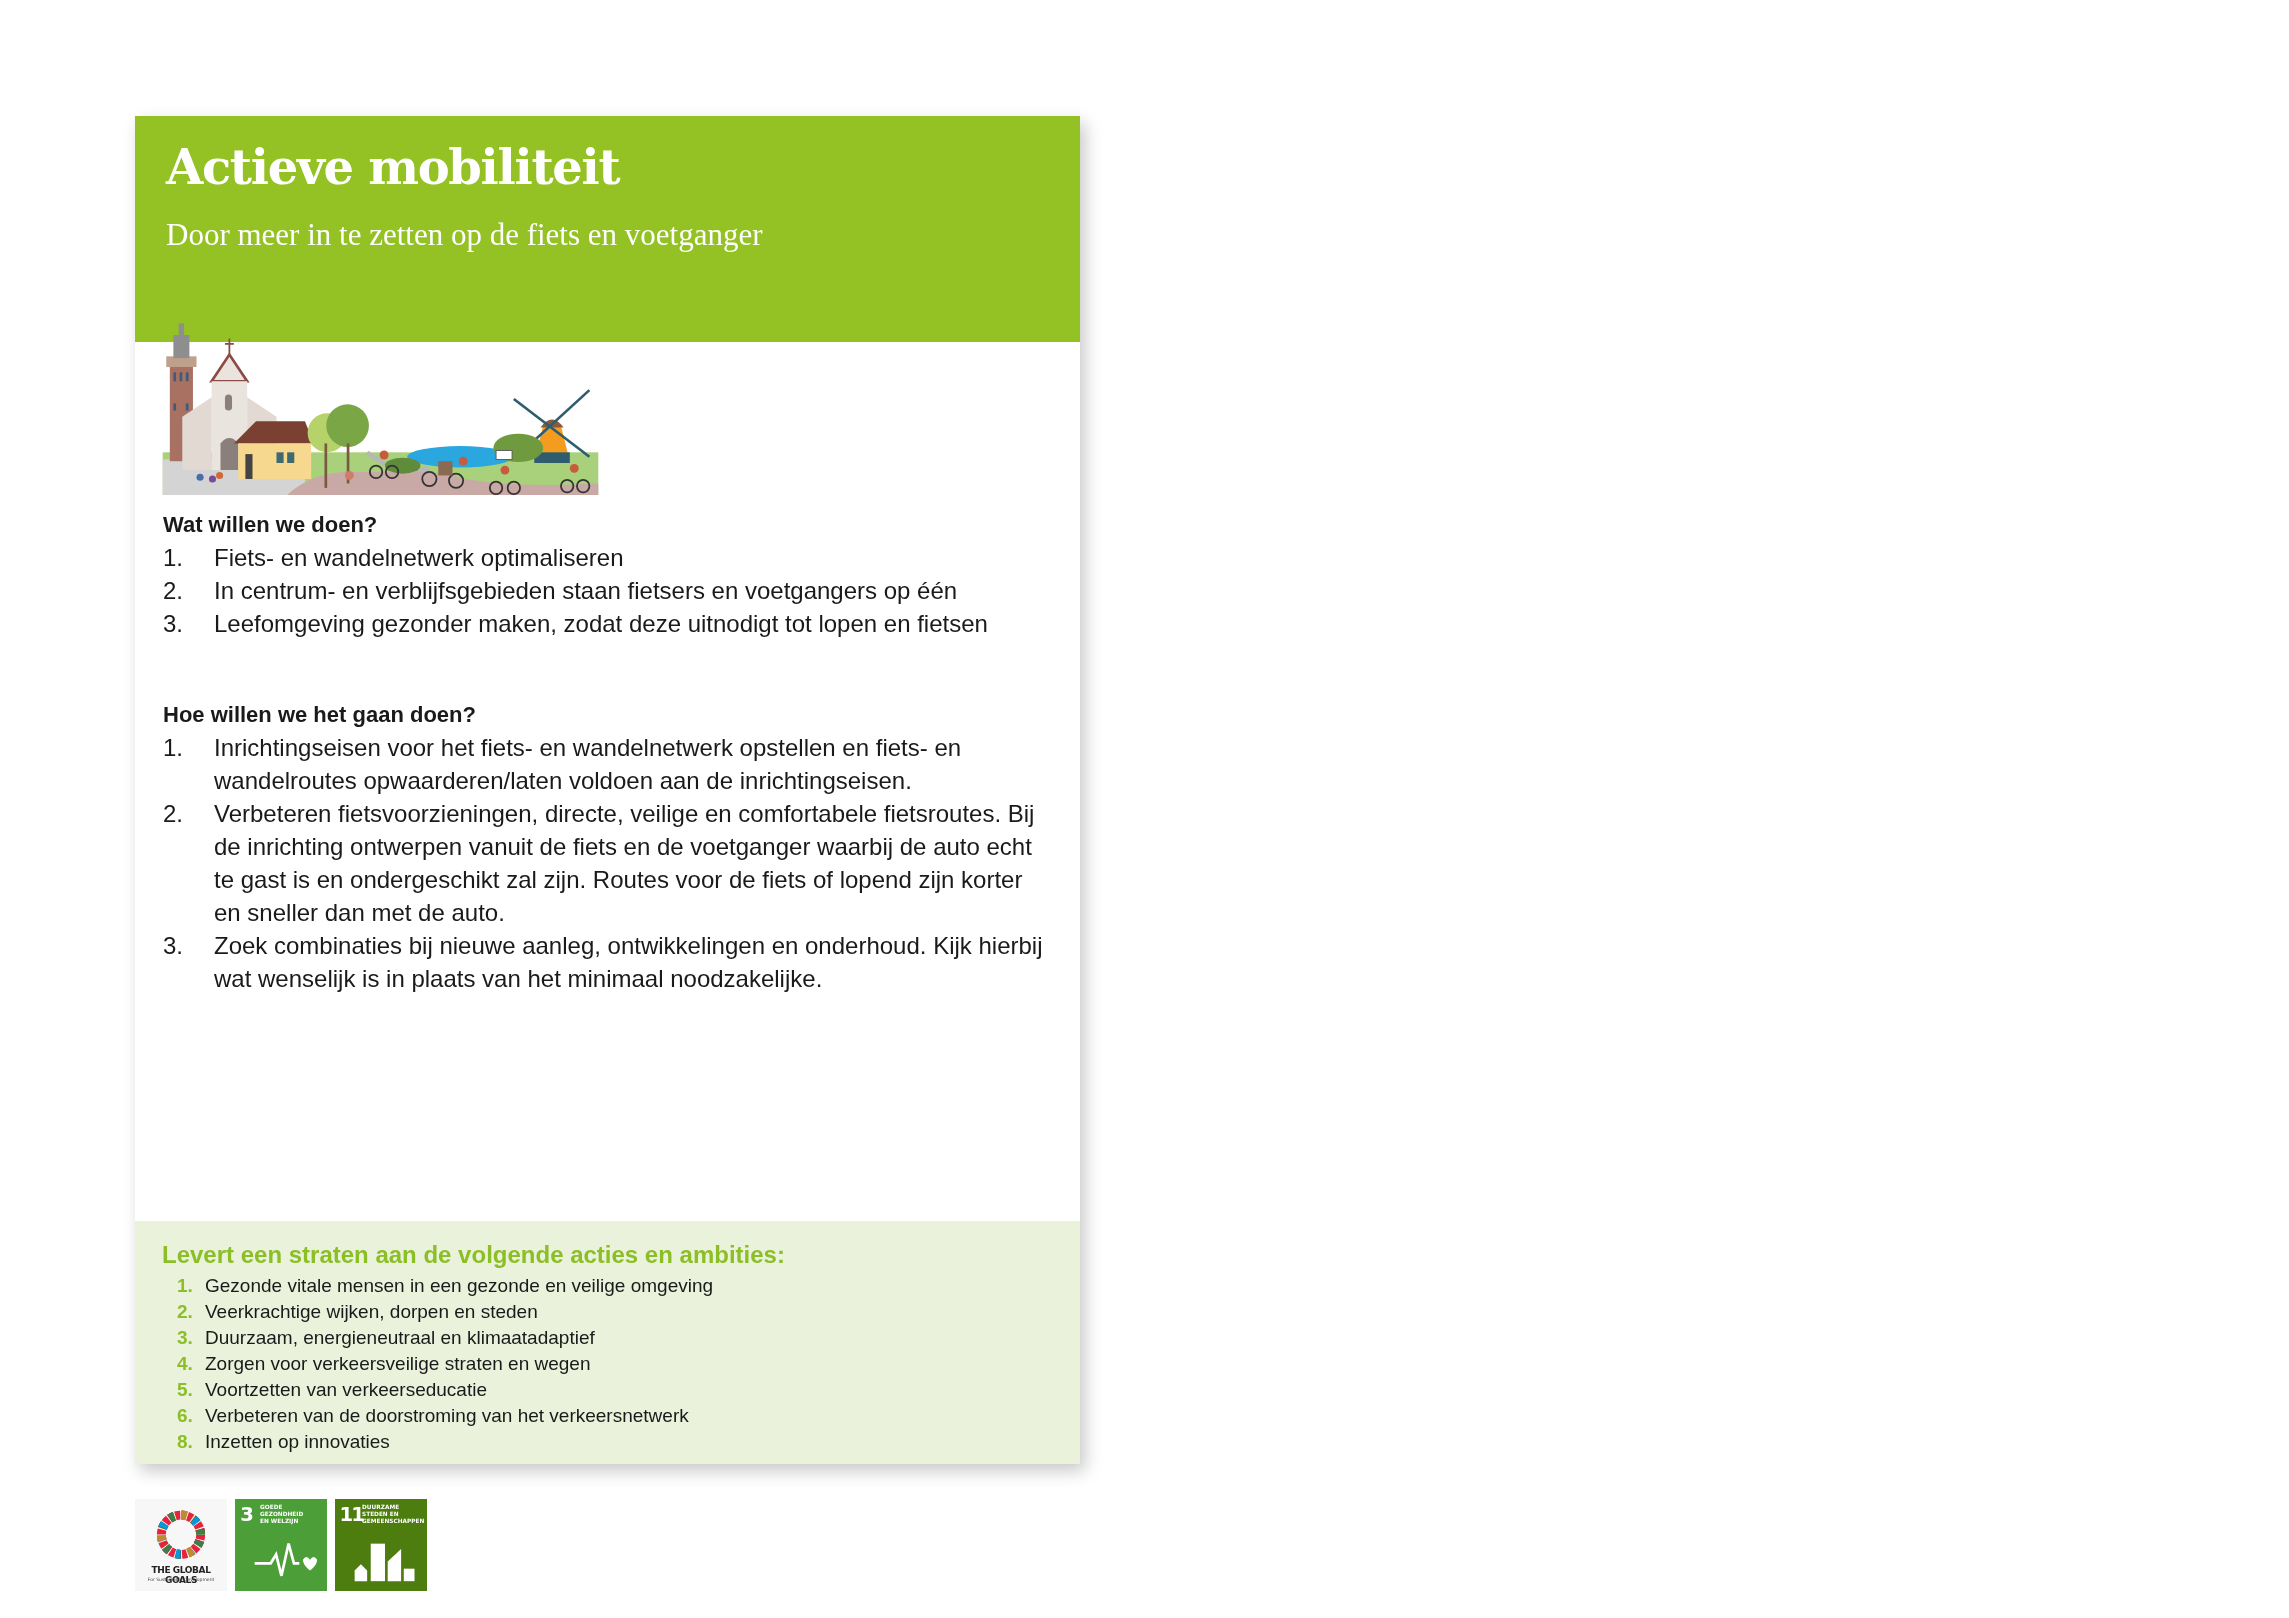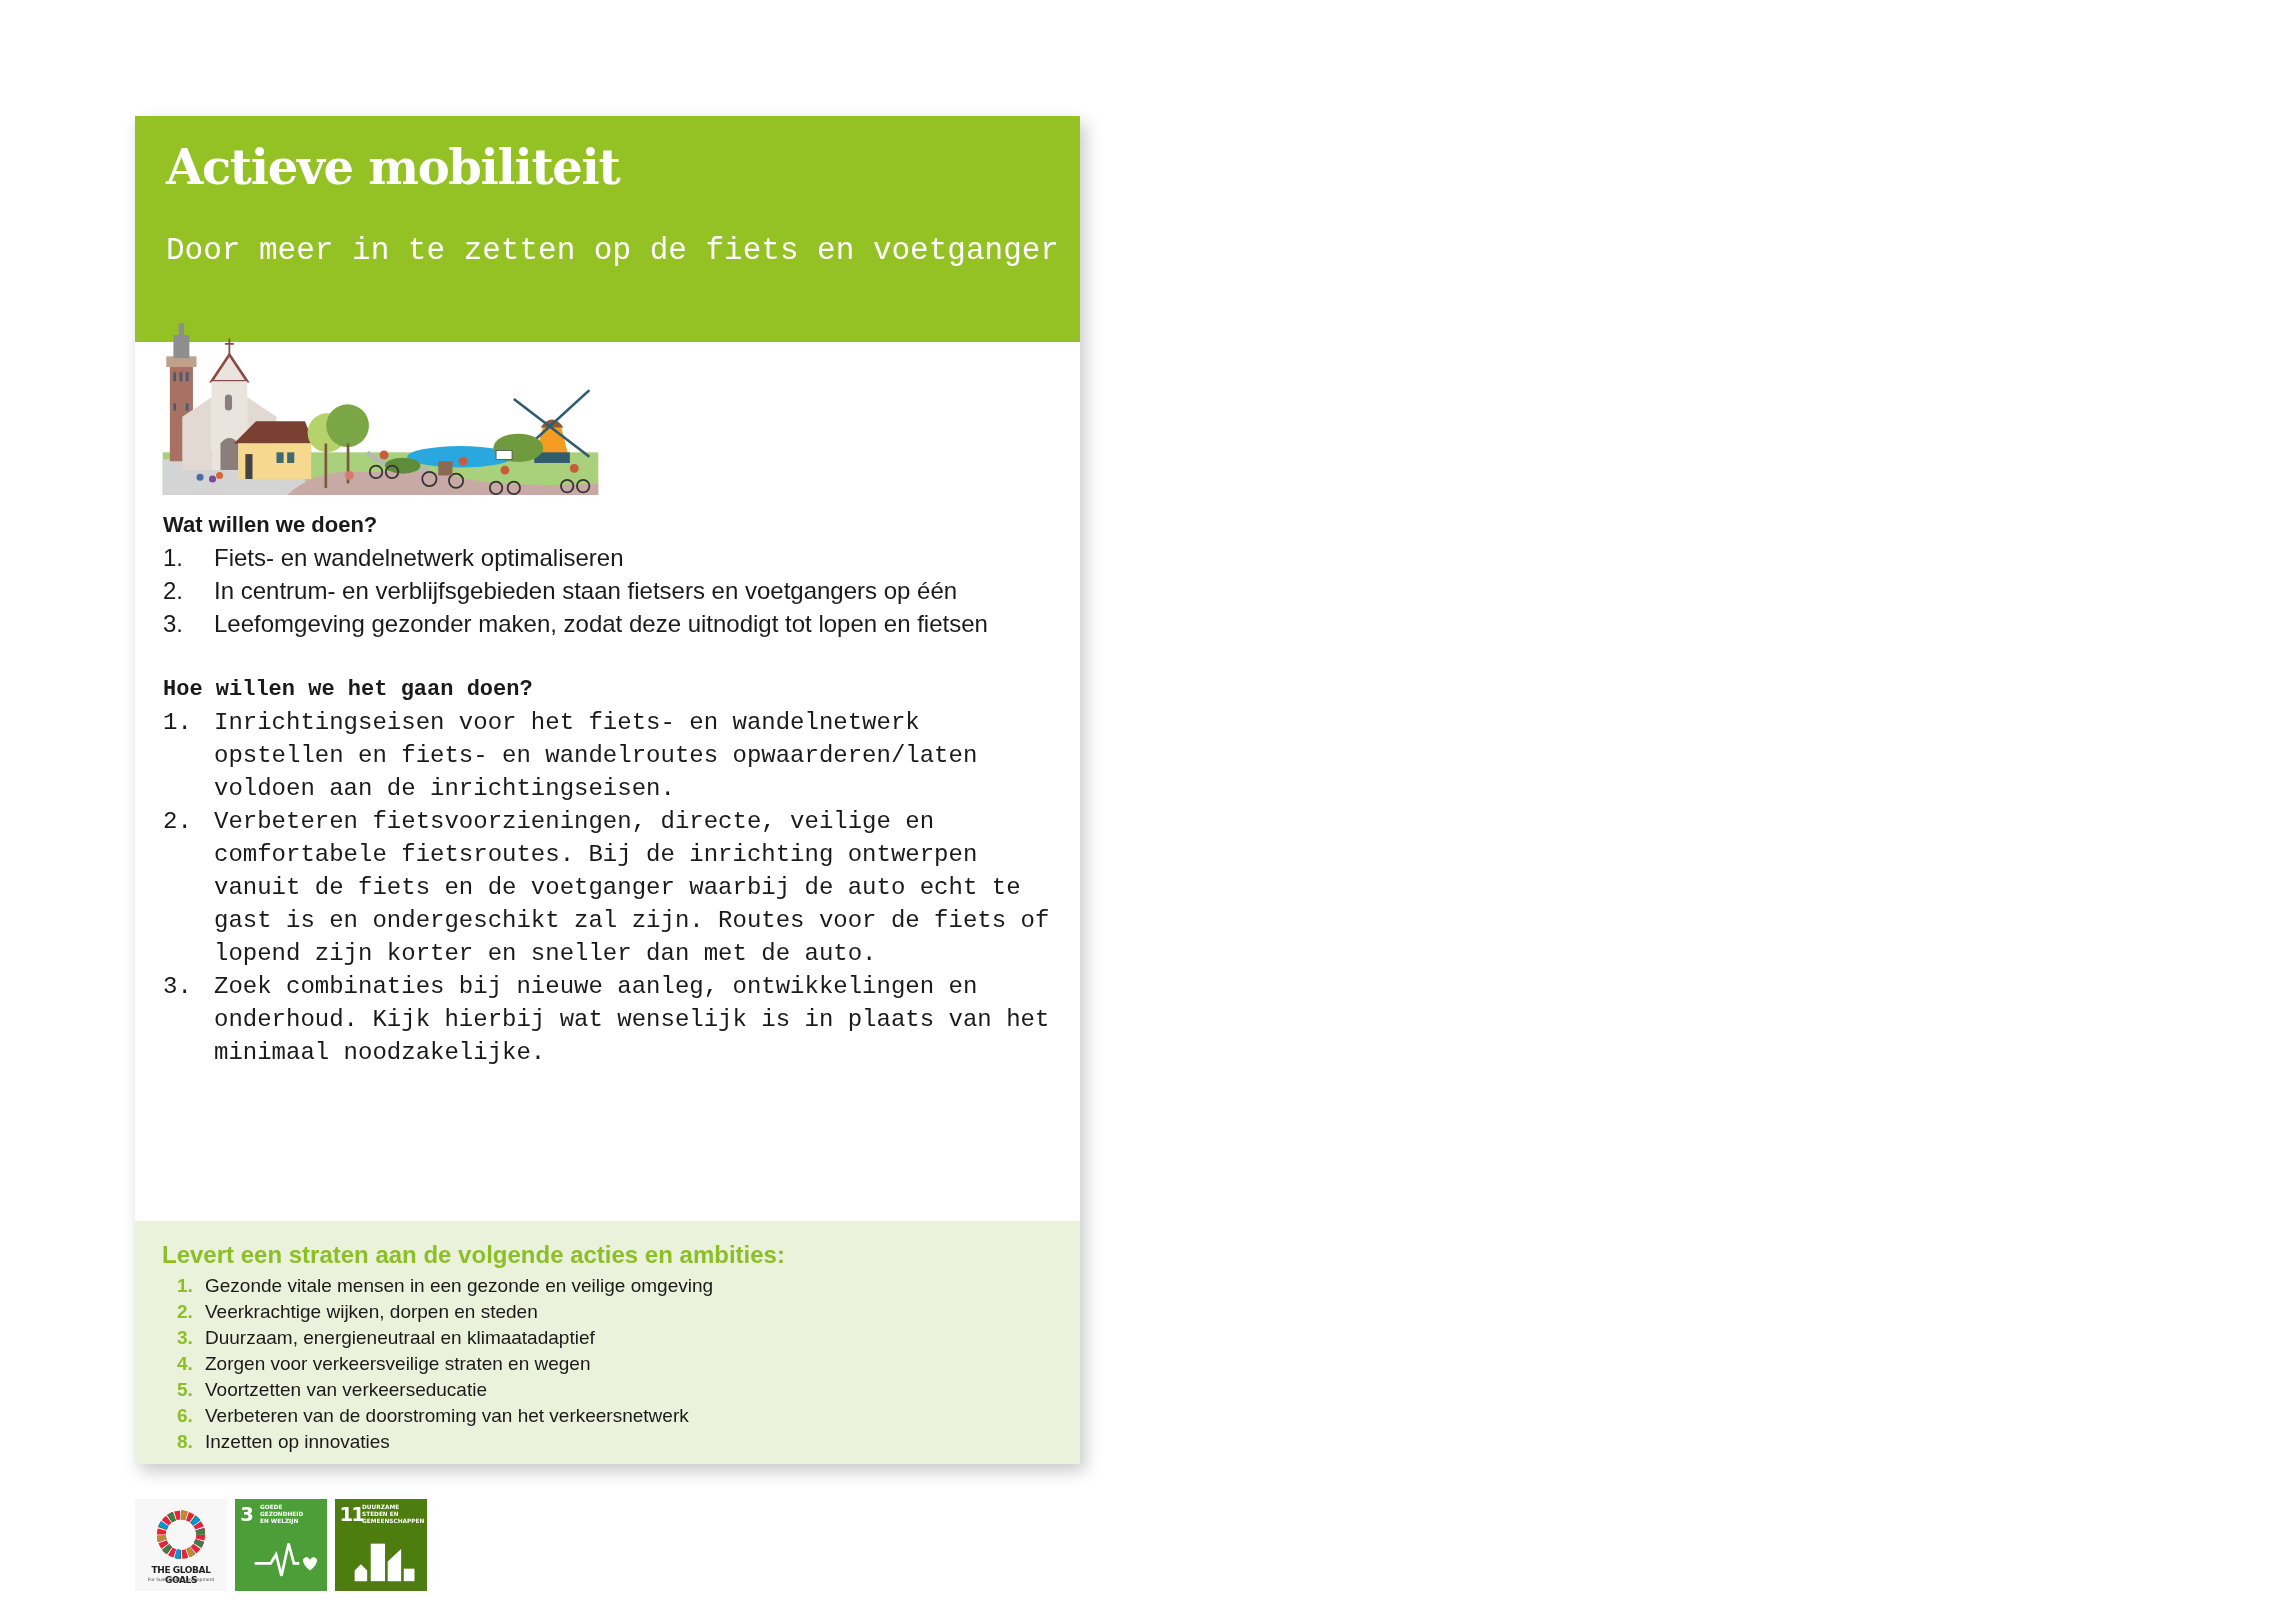--- a/index.html
+++ b/index.html
@@ -3,21 +3,21 @@
 <meta charset="utf-8">
 <style>
   html, body { margin:0; padding:0; }
   body { width:2289px; height:1618px; background:#ffffff; position:relative; overflow:hidden;
          font-family:"Liberation Sans", sans-serif; color:#1a1a1a; }
   .card { position:absolute; left:135px; top:116px; width:945px; height:1348px; background:#fff;
           box-shadow: 5.3px 7.1px 16px rgba(0,0,0,0.22); }
   .header { position:absolute; left:0; top:0; width:100%; height:226px; }
   .title { position:absolute; left:31px; top:23px; font-family:"DejaVu Serif", serif; font-weight:bold;
            font-size:48px; color:#fff; letter-spacing:-1.3px; line-height:1.2; }
-  .subtitle { position:absolute; left:31px; top:116px; font-family:Liberation Mono, monospace;
+  .subtitle { position:absolute; left:31px; top:100px; font-family:Liberation Serif, serif;
               font-size:31px; color:#fff; line-height:1.2; }
   .illus { position:absolute; left:27px; top:203px; width:437px; height:176px; }
   .section { position:absolute; left:28px; width:900px; }
   .sec-h { font-weight:bold; font-size:22px; line-height:33px; margin:0; }
   .ol { list-style:none; margin:0; padding:0; }
   .ol li { position:relative; padding-left:51px; font-size:24px; line-height:33px; }
   .ol li .num { position:absolute; left:0; top:0; }
   .bottom { position:absolute; left:0; top:1105px; width:100%; height:243px; }
   .bottom-h { position:absolute; left:27px; top:18px; font-weight:bold; font-size:24px; line-height:32px; }
   .blist { position:absolute; left:42px; top:52px; list-style:none; margin:0; padding:0; }
@@ -111,21 +111,21 @@
 
   <div class="section" style="top:392px;">
     <h3 class="sec-h">Wat willen we doen?</h3>
     <ol class="ol">
       <li><span class="num">1.</span><span>Fiets- en wandelnetwerk optimaliseren</span></li>
       <li><span class="num">2.</span><span>In centrum- en verblijfsgebieden staan fietsers en voetgangers op één</span></li>
       <li><span class="num">3.</span><span>Leefomgeving gezonder maken, zodat deze uitnodigt tot lopen en fietsen</span></li>
     </ol>
   </div>
 
-  <div class="section" style="top:557px; width:891px;font-family:Liberation Mono, monospace;">
+  <div class="section" style="top:582px; width:891px;">
     <h3 class="sec-h">Hoe willen we het gaan doen?</h3>
     <ol class="ol">
       <li><span class="num">1.</span><span>Inrichtingseisen voor het fiets- en wandelnetwerk opstellen en fiets- en wandelroutes opwaarderen/laten voldoen aan de inrichtingseisen.</span></li>
       <li><span class="num">2.</span><span>Verbeteren fietsvoorzieningen, directe, veilige en comfortabele fietsroutes. Bij de inrichting ontwerpen vanuit de fiets en de voetganger waarbij de auto echt te gast is en ondergeschikt zal zijn. Routes voor de fiets of lopend zijn korter en sneller dan met de auto.</span></li>
       <li><span class="num">3.</span><span>Zoek combinaties bij nieuwe aanleg, ontwikkelingen en onderhoud. Kijk hierbij wat wenselijk is in plaats van het minimaal noodzakelijke.</span></li>
     </ol>
   </div>
 
   <div class="bottom" style="background:#eaf2dc;">
     <div class="bottom-h" style="color:#8cbf26;">Levert een straten aan de volgende acties en ambities:</div>

